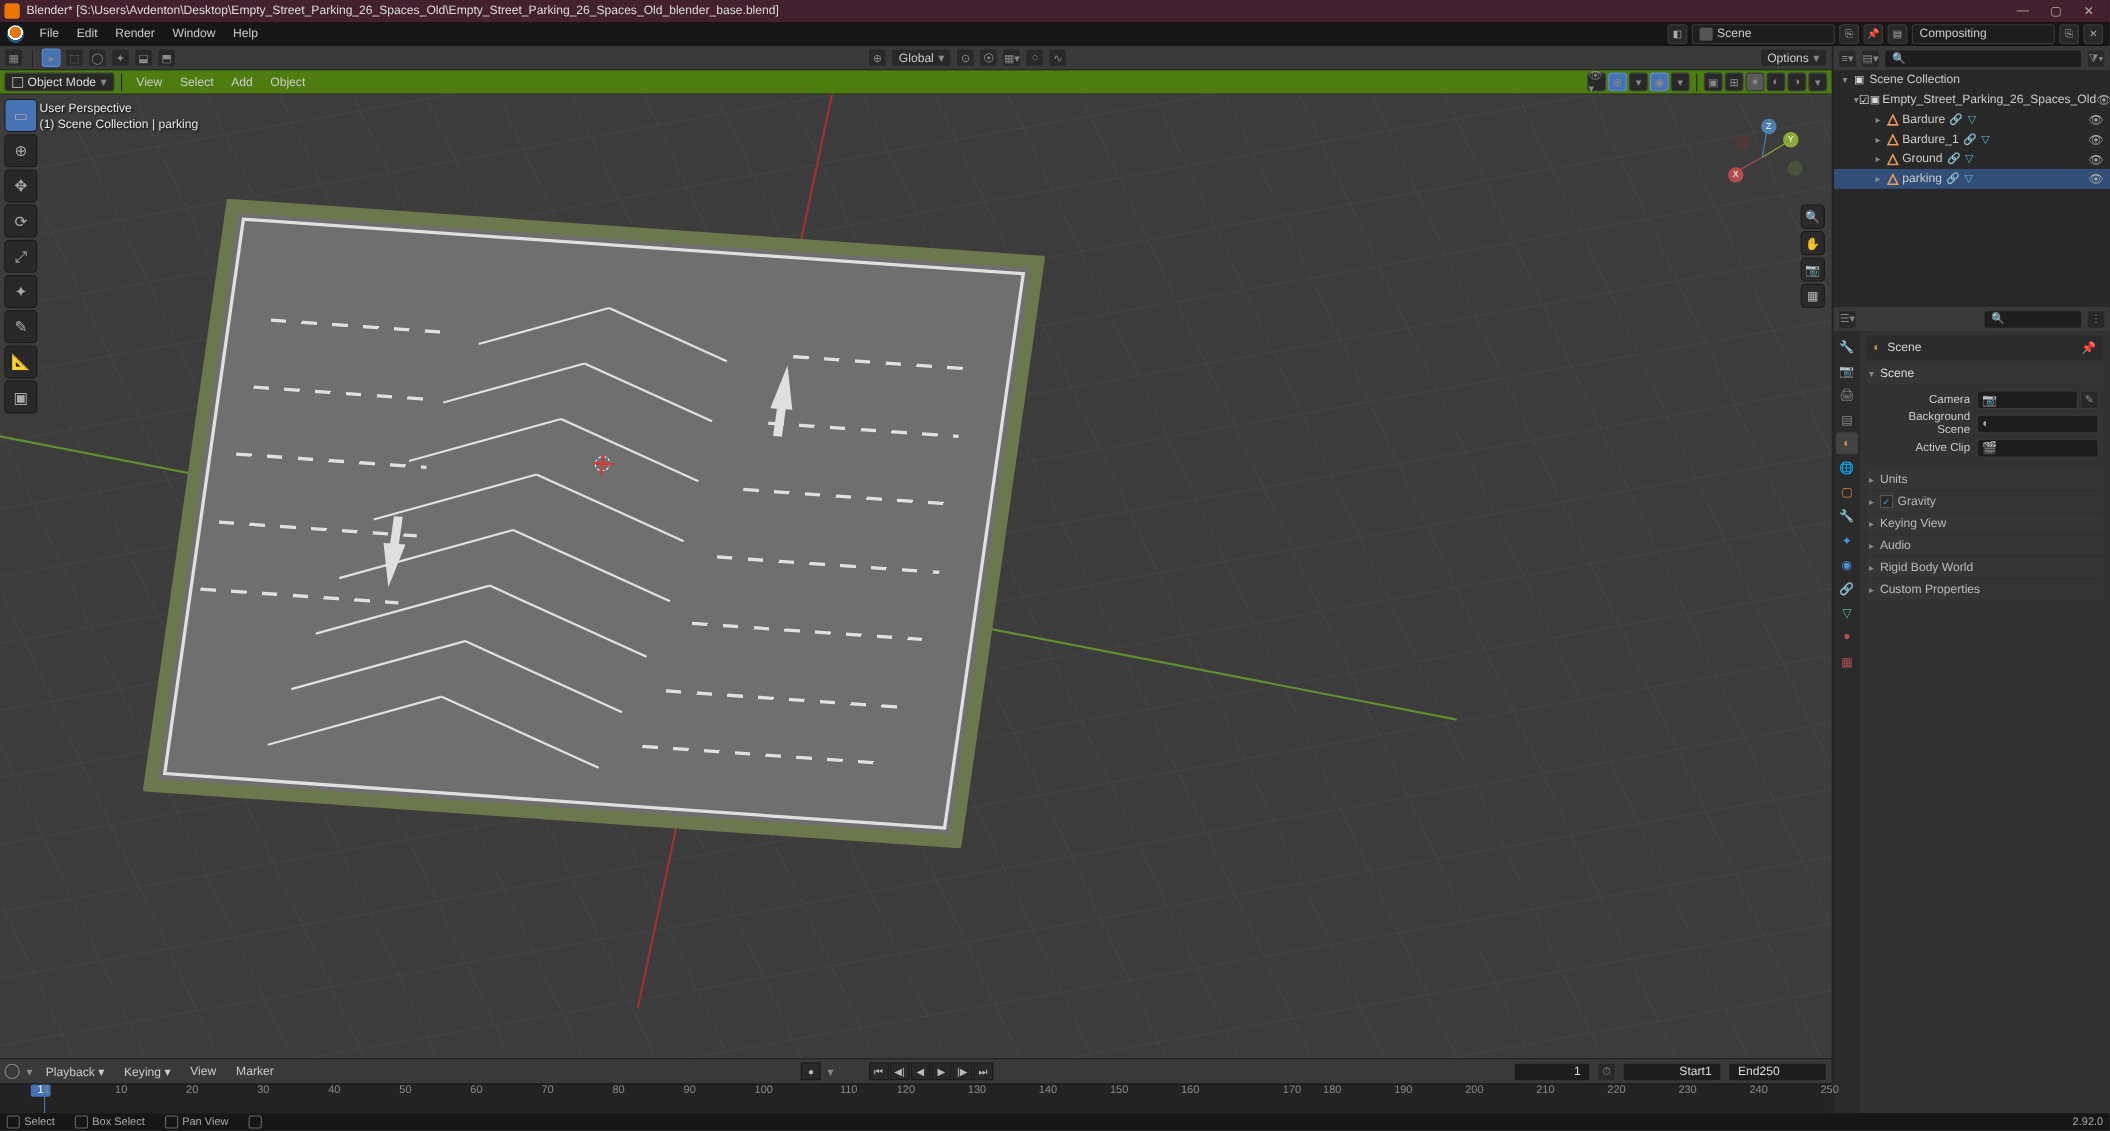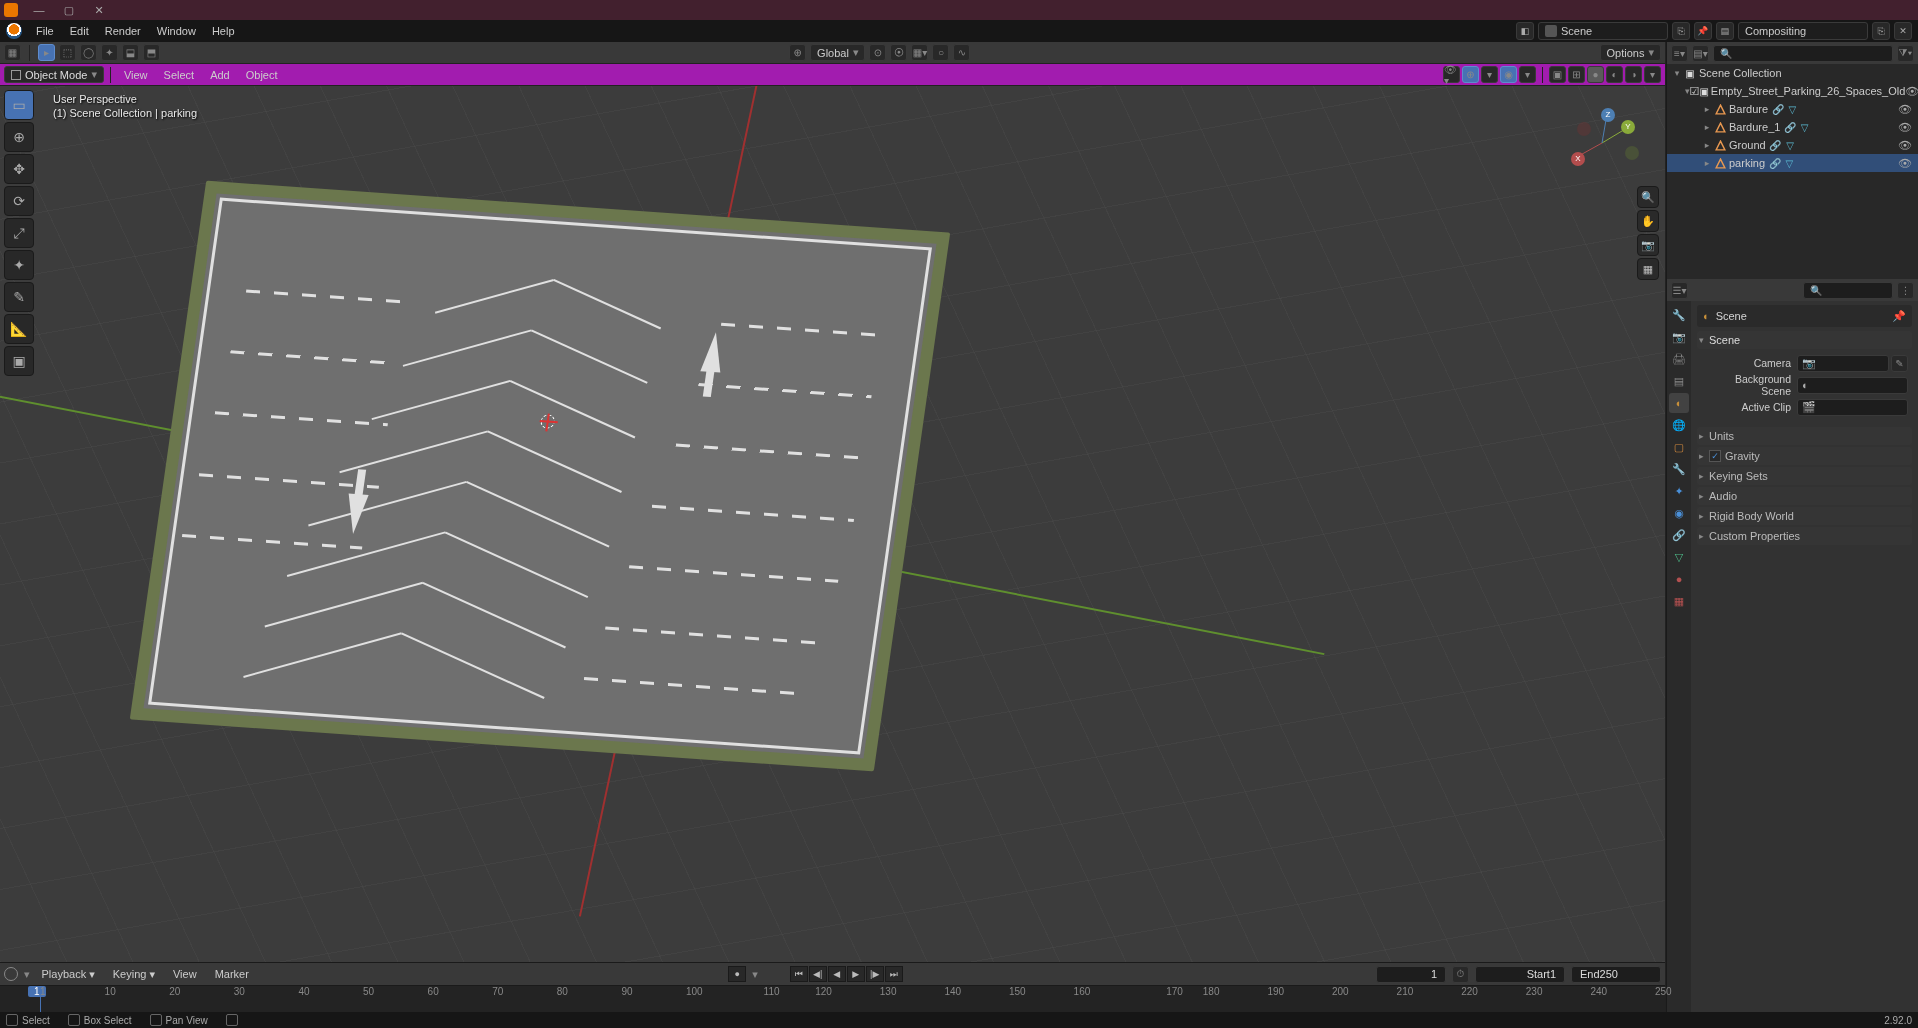--- a/index.html
+++ b/index.html
@@ -28,21 +28,21 @@
 
 .main { position:absolute; top:42px; left:0; right:0; bottom:16px; display:flex; }
 
 
 .viewport-panel { flex:1; display:flex; flex-direction:column; border-right:1px solid #222; }
 .tool-header { height:22px; background:#393939; display:flex; align-items:center; padding:0 4px; gap:4px; border-bottom:1px solid #222; }
 .tool-header .dropdown { background:#282828; border:1px solid #3a3a3a; border-radius:3px; padding:1px 6px; display:flex; align-items:center; color:#ccc; font-size:11px; height:17px; }
 .mini-icon { width:17px; height:17px; background:#282828; border:1px solid #3a3a3a; border-radius:3px; display:flex; align-items:center; justify-content:center; color:#888; font-size:10px; }
 .mini-icon.on { background:#4772b3; border-color:#5e8cce; }
 
-.view-header { height:22px; background:#a21caf; display:flex; align-items:center; padding:0 4px; gap:2px; border-bottom:1px solid #222; }
+.view-header { height:22px; background:#4d7c0f; display:flex; align-items:center; padding:0 4px; gap:2px; border-bottom:1px solid #222; }
 .view-header .mode { background:#282828; border:1px solid #3a3a3a; border-radius:3px; padding:1px 6px; display:flex; align-items:center; color:#ddd; font-size:11px; height:17px; }
 .view-header .mode .cube { width:10px; height:10px; border:1px solid #999; margin-right:4px; }
 .view-header .hmenu { padding:0 7px; color:#ccc; font-size:11px; }
 
 .viewport-body { flex:1; position:relative; background:#3b3b3b; overflow:hidden; }
 
 .grid-floor { position:absolute; inset:0; background:
   repeating-linear-gradient(65deg, rgba(80,80,80,0.3) 0 1px, transparent 1px 60px),
   repeating-linear-gradient(-10deg, rgba(80,80,80,0.3) 0 1px, transparent 1px 60px),
   #3c3c3c;
@@ -58,21 +58,21 @@
 .asphalt { position:absolute; inset:0; background:#6f6f6f; }
 .outline { position:absolute; inset:4px; border:3px solid #e0e0e0; }
 .dashed-h { position:absolute; height:3px; background:repeating-linear-gradient(to right, #e0e0e0 0 14px, transparent 14px 28px); }
 .diag { position:absolute; height:2px; background:#e0e0e0; transform-origin:left; }
 .arrow-up,.arrow-dn { position:absolute; width:0; height:0; }
 .arrow-up { border-left:10px solid transparent; border-right:10px solid transparent; border-bottom:40px solid #e0e0e0; }
 .arrow-up::after{content:"";position:absolute;left:-4px;top:35px;width:8px;height:30px;background:#e0e0e0;}
 .arrow-dn { border-left:10px solid transparent; border-right:10px solid transparent; border-top:40px solid #e0e0e0; }
 .arrow-dn::after{content:"";position:absolute;left:-4px;top:-65px;width:8px;height:30px;background:#e0e0e0;}
 
-.vp-overlay-tl { position:absolute; top:6px; left:53px; color:#e8e8e8; font-size:11px; text-shadow:1px 1px 2px #000; }
+.vp-overlay-tl { position:absolute; top:6px; left:36px; color:#e8e8e8; font-size:11px; text-shadow:1px 1px 2px #000; }
 .vp-overlay-tl div { line-height:14px; }
 
 
 .left-tools { position:absolute; left:4px; top:4px; width:30px; display:flex; flex-direction:column; gap:2px; }
 .tool { width:30px; height:30px; background:#282828; border:1px solid #1a1a1a; border-radius:4px; display:flex; align-items:center; justify-content:center; color:#aaa; font-size:14px; }
 .tool.sel { background:#4772b3; }
 
 .gizmo { position:absolute; right:28px; top:22px; width:70px; height:70px; }
 .gball { position:absolute; width:14px; height:14px; border-radius:50%; color:#fff; font-size:8px; text-align:center; line-height:14px; }
 .side-icons { position:absolute; right:6px; top:100px; display:flex; flex-direction:column; gap:2px; }
@@ -132,20 +132,21 @@
 
 .sep { width:1px; height:16px; background:#222; margin:0 4px; }
 
 svg.tri { width:11px; height:11px; }
 </style>
 </head>
 <body>
 
 <div class="titlebar">
   <div class="icon"></div>
+  <div class="title">Blender* [S:\Users\Avdenton\Desktop\Empty_Street_Parking_26_Spaces_Old\Empty_Street_Parking_26_Spaces_Old_blender_base.blend]</div>
   <div class="winbtn">—</div>
   <div class="winbtn">▢</div>
   <div class="winbtn">✕</div>
 </div>
 
 <div class="menubar">
   <div class="blender-icon"></div>
   <div class="menu-item">File</div>
   <div class="menu-item">Edit</div>
   <div class="menu-item">Render</div>
@@ -519,21 +520,21 @@
         <div class="section">
             <div class="section-head dim">
               <span class="tw">▸</span>
               <span class="chk on"></span>
               <span>Gravity</span>
             </div>
           </div>
         <div class="section">
             <div class="section-head dim">
               <span class="tw">▸</span>
-              <span>Keying Sets</span>
+              <span>Keying View</span>
             </div>
           </div>
         <div class="section">
             <div class="section-head dim">
               <span class="tw">▸</span>
               <span>Audio</span>
             </div>
           </div>
         <div class="section">
             <div class="section-head dim">

